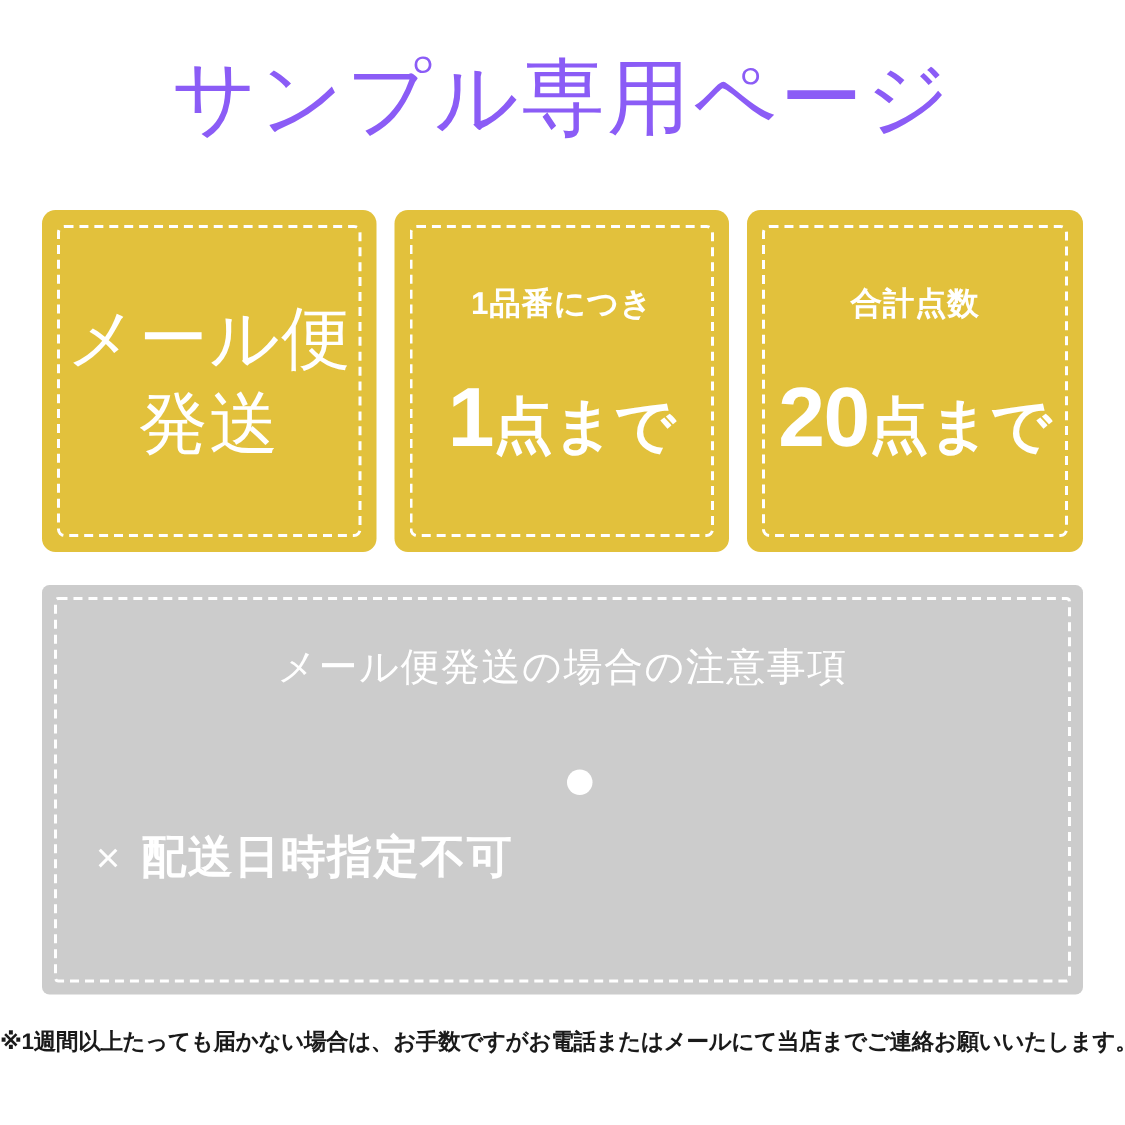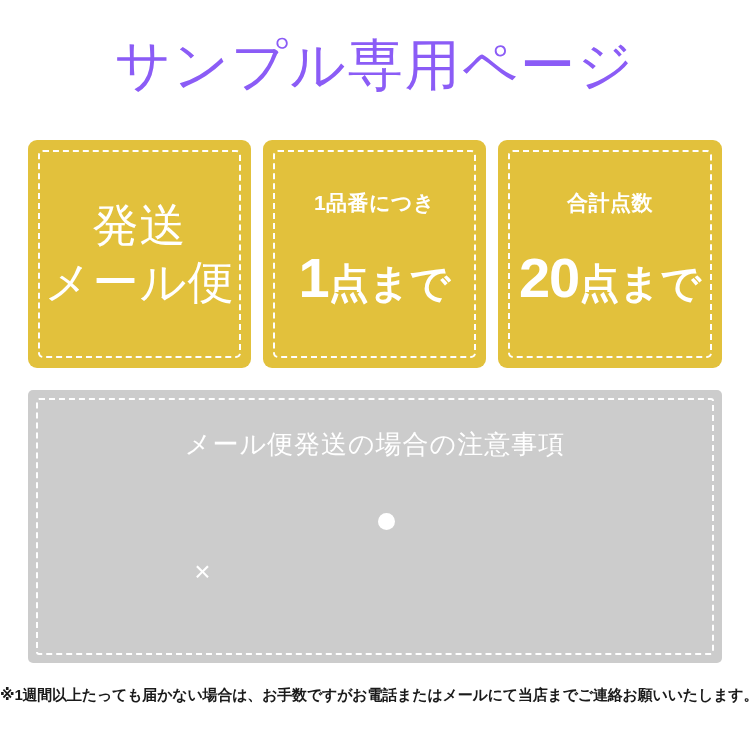--- a/index.html
+++ b/index.html
@@ -237,22 +237,22 @@
 
 <div class="page">
 
   <div class="page-title">サンプル専用ページ</div>
 
   <div class="cards">
 
     <div class="card card-1">
       <div class="dashed"></div>
       <div class="card-inner">
+        <div class="card1-line">メール便</div>
         <div class="card1-line">発送</div>
-        <div class="card1-line">メール便</div>
       </div>
     </div>
 
     <div class="card card-2">
       <div class="dashed"></div>
       <div class="card-inner">
         <div class="card-label">1品番につき</div>
         <div class="card-value">
           <span class="num">1</span><span class="unit">点まで</span>
         </div>
@@ -274,20 +274,21 @@
   <div class="notice">
     <div class="dashed"></div>
 
     <div class="notice-heading">メール便発送の場合の注意事項</div>
 
     <div class="notice-body">
 
       <div class="notice-left">
         <div class="no-date">
           <span class="x-mark">×</span>
+          <span>配送日時指定不可</span>
         </div>
       </div>
 
       <div class="notice-right">
 
 
         <div class="bullet-row">
           <span class="dot"></span>
           <span class="bullet-text">
           </span>

